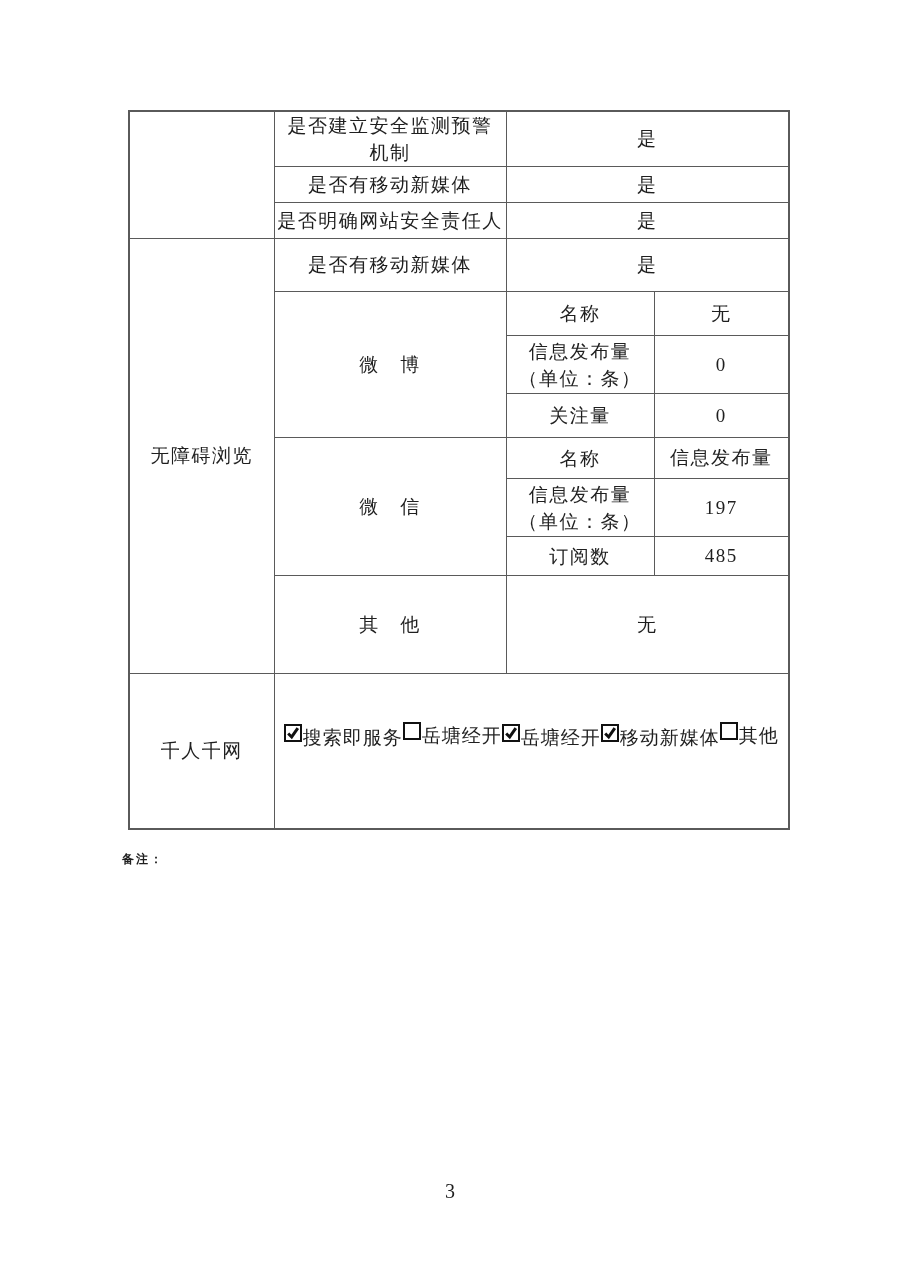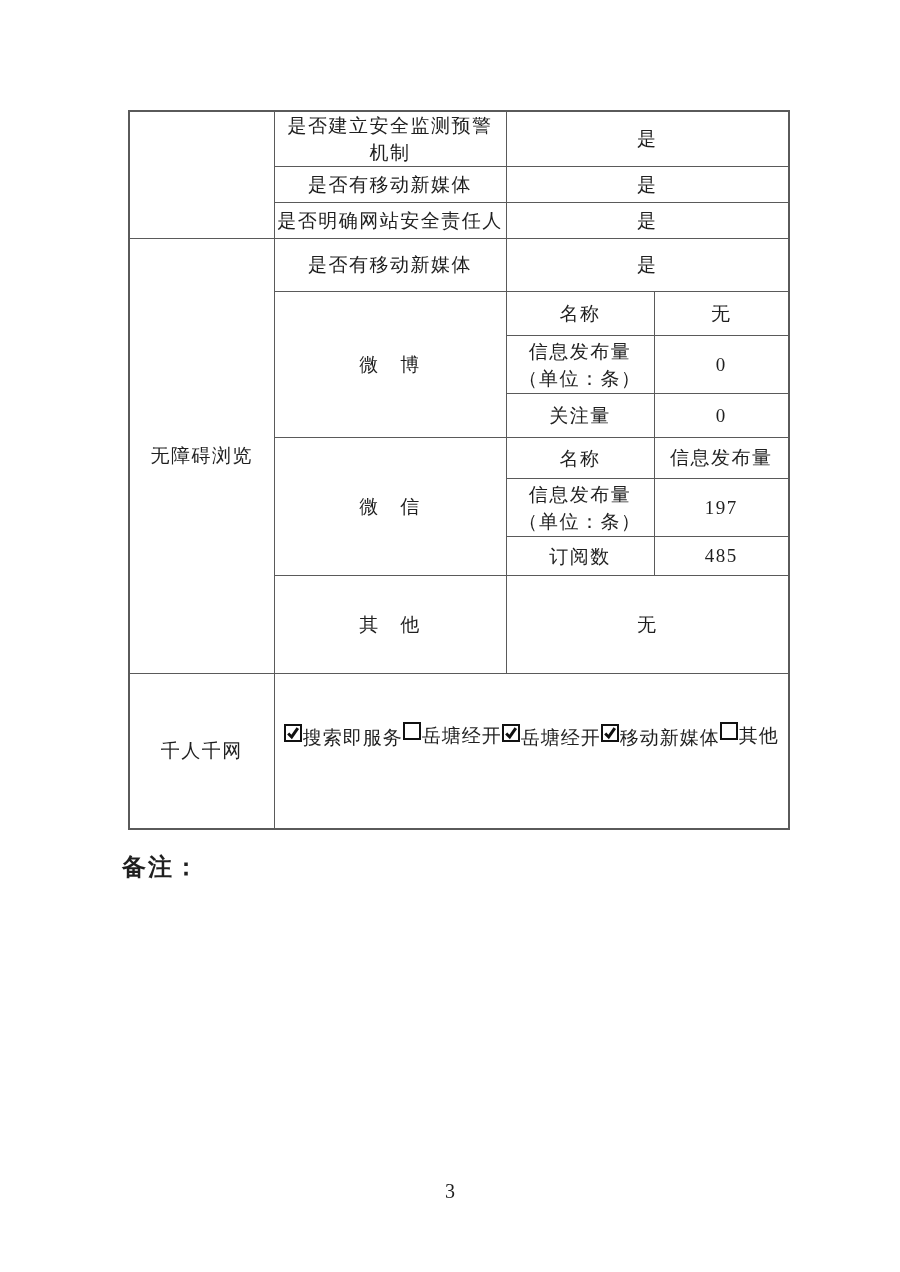--- a/index.html
+++ b/index.html
@@ -67,21 +67,21 @@
     background:#fff;
     margin:0 1px 0 0;
     position:relative;
     top:-1px;
   }
   .chk-box svg{display:block;}
   .chk-label{letter-spacing:1px;}
   .notes{
     position:absolute;
     left:122px;top:851px;
-    font-size:24px;
+    font-size:12px;
     font-weight:bold;
     letter-spacing:2px;
   }
   .page-number{
     position:absolute;
     left:0;right:0;
     top:1180px;
     text-align:center;
     font-size:20px;
   }

